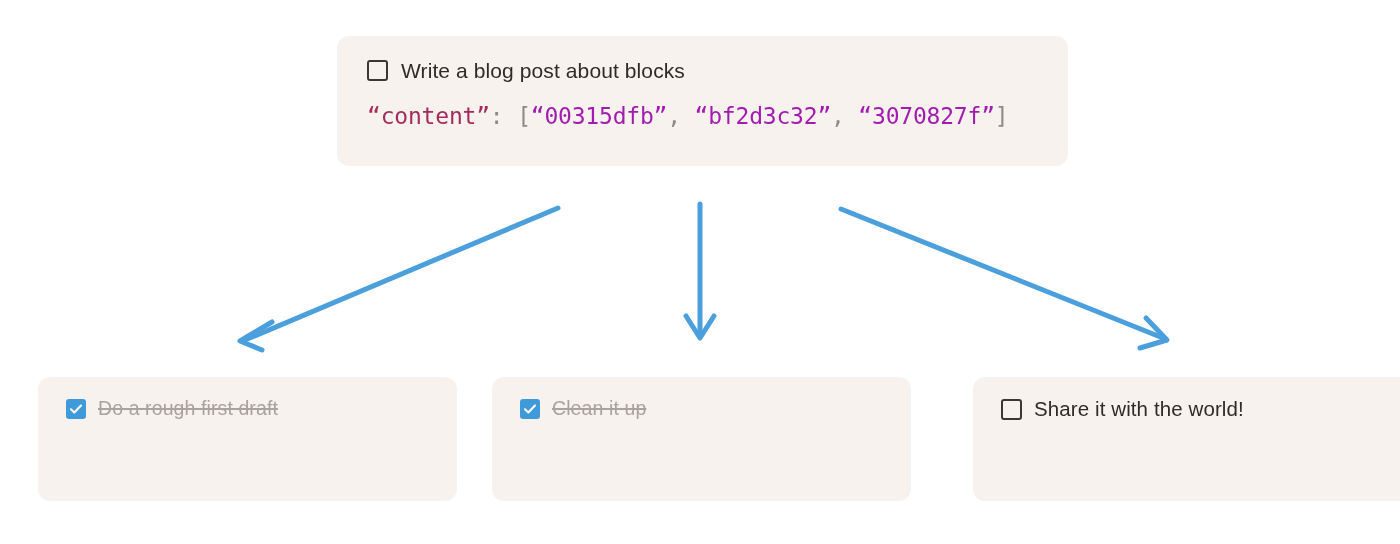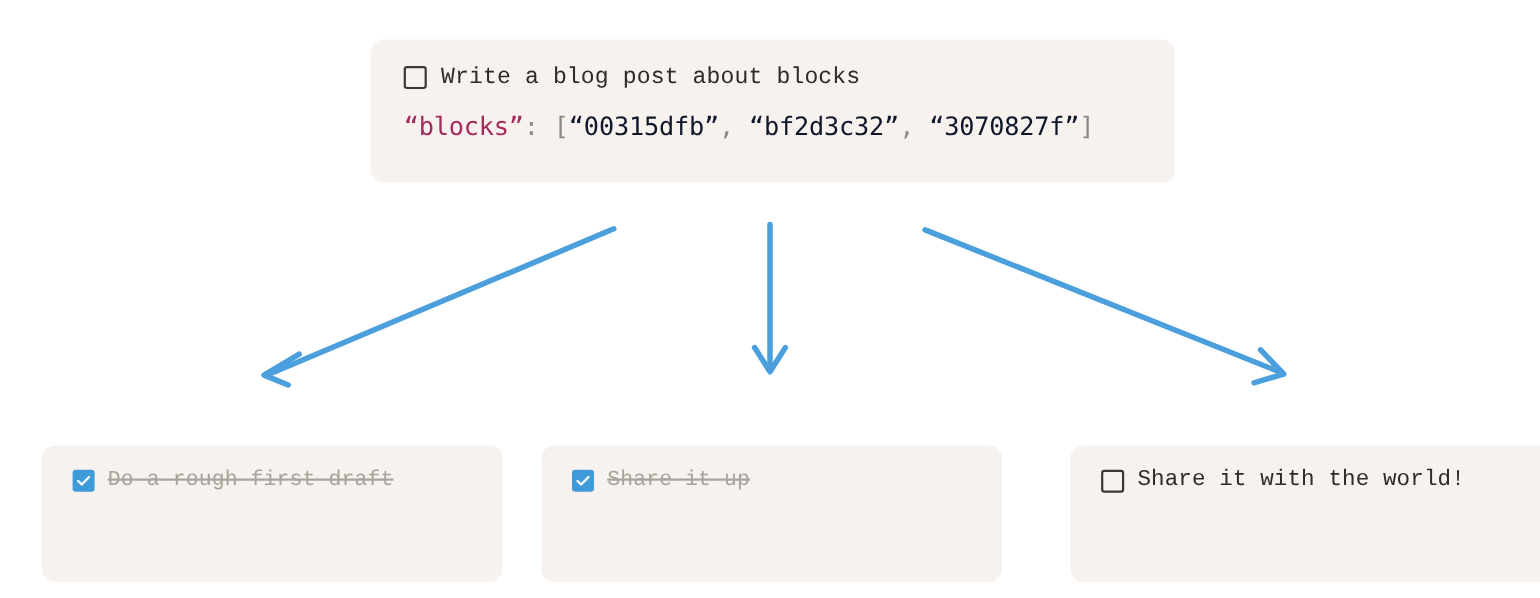--- a/index.html
+++ b/index.html
@@ -29,21 +29,20 @@
     top: 36px;
     width: 731px;
     height: 130px;
     padding: 24px 30px 22px 30px;
   }
 
   .card-child {
     top: 377px;
     height: 124px;
     padding: 22px 28px 20px 28px;
-    margin-top: 28px;
   }
   #card-child-1 { left: 38px;  width: 419px; }
   #card-child-2 { left: 492px; width: 419px; }
   #card-child-3 { left: 973px; width: 492px; }
 
   
   .task-row {
     display: flex;
     align-items: center;
     white-space: nowrap;
@@ -73,21 +72,20 @@
     left: 2px;
     top: 2px;
   }
 
   .task-label {
     margin-left: 13px;
     font-size: 20.5px;
     line-height: 1;
     color: #2f2b28;
     letter-spacing: 0.1px;
-    font-family: Liberation Mono, monospace;
   }
   .task-label.done {
     color: #a9a39d;
     text-decoration: line-through;
     text-decoration-thickness: 1.6px;
   }
 
   #card-root .task-label { font-size: 21px; }
   .card-child .task-label { font-size: 19.5px; margin-left: 12px; }
   #card-child-3 .task-label { font-size: 20.5px; }
@@ -104,21 +102,21 @@
     letter-spacing: -0.2px;
   }
   .card-child .json-line {
     font-size: 22px;
     margin-top: 22px;
     letter-spacing: -0.2px;
   }
 
   .jkey   { color: #a32b5e; }
   .jpunct { color: #8f8a86; }
-  .jval   { color: #0f172a; }
+  .jval   { color: #a21caf; }
 
   
   #arrow-layer {
     position: absolute;
     left: 0;
     top: 0;
     width: 1400px;
     height: 544px;
     pointer-events: none;
   }
@@ -143,21 +141,21 @@
     <polyline points="1146,318 1167,340 1140,348" fill="none" stroke="#4a9fdc" stroke-width="5" stroke-linecap="round" stroke-linejoin="round"></polyline>
   </g>
 </svg>
 
 <div class="card" id="card-root">
   <div class="task-row">
     <span class="checkbox unchecked"></span>
     <span class="task-label">Write a blog post about blocks</span>
   </div>
   <div class="json-line">
-    <span class="jkey">“blocks”</span><span class="jpunct">:</span><span class="jpunct"> [</span><span class="jval">“00315dfb”</span><span class="jpunct">, </span><span class="jval">“bf2d3c32”</span><span class="jpunct">, </span><span class="jval">“3070827f”</span><span class="jpunct">]</span>
+    <span class="jkey">“content”</span><span class="jpunct">:</span><span class="jpunct"> [</span><span class="jval">“00315dfb”</span><span class="jpunct">, </span><span class="jval">“bf2d3c32”</span><span class="jpunct">, </span><span class="jval">“3070827f”</span><span class="jpunct">]</span>
   </div>
 </div>
 
 <div class="card card-child" id="card-child-1">
   <div class="task-row">
     <span class="checkbox checked">
       <svg width="16" height="16" viewBox="0 0 16 16" xmlns="http://www.w3.org/2000/svg">
         <polyline points="3,8.3 6.3,11.4 13,4.6" fill="none" stroke="#ffffff" stroke-width="2.1" stroke-linecap="round" stroke-linejoin="round"></polyline>
       </svg>
     </span>
@@ -165,21 +163,21 @@
   </div>
 </div>
 
 <div class="card card-child" id="card-child-2">
   <div class="task-row">
     <span class="checkbox checked">
       <svg width="16" height="16" viewBox="0 0 16 16" xmlns="http://www.w3.org/2000/svg">
         <polyline points="3,8.3 6.3,11.4 13,4.6" fill="none" stroke="#ffffff" stroke-width="2.1" stroke-linecap="round" stroke-linejoin="round"></polyline>
       </svg>
     </span>
-    <span class="task-label done">Share it up</span>
+    <span class="task-label done">Clean it up</span>
   </div>
 </div>
 
 <div class="card card-child" id="card-child-3">
   <div class="task-row">
     <span class="checkbox unchecked"></span>
     <span class="task-label">Share it with the world!</span>
   </div>
 </div>
 

